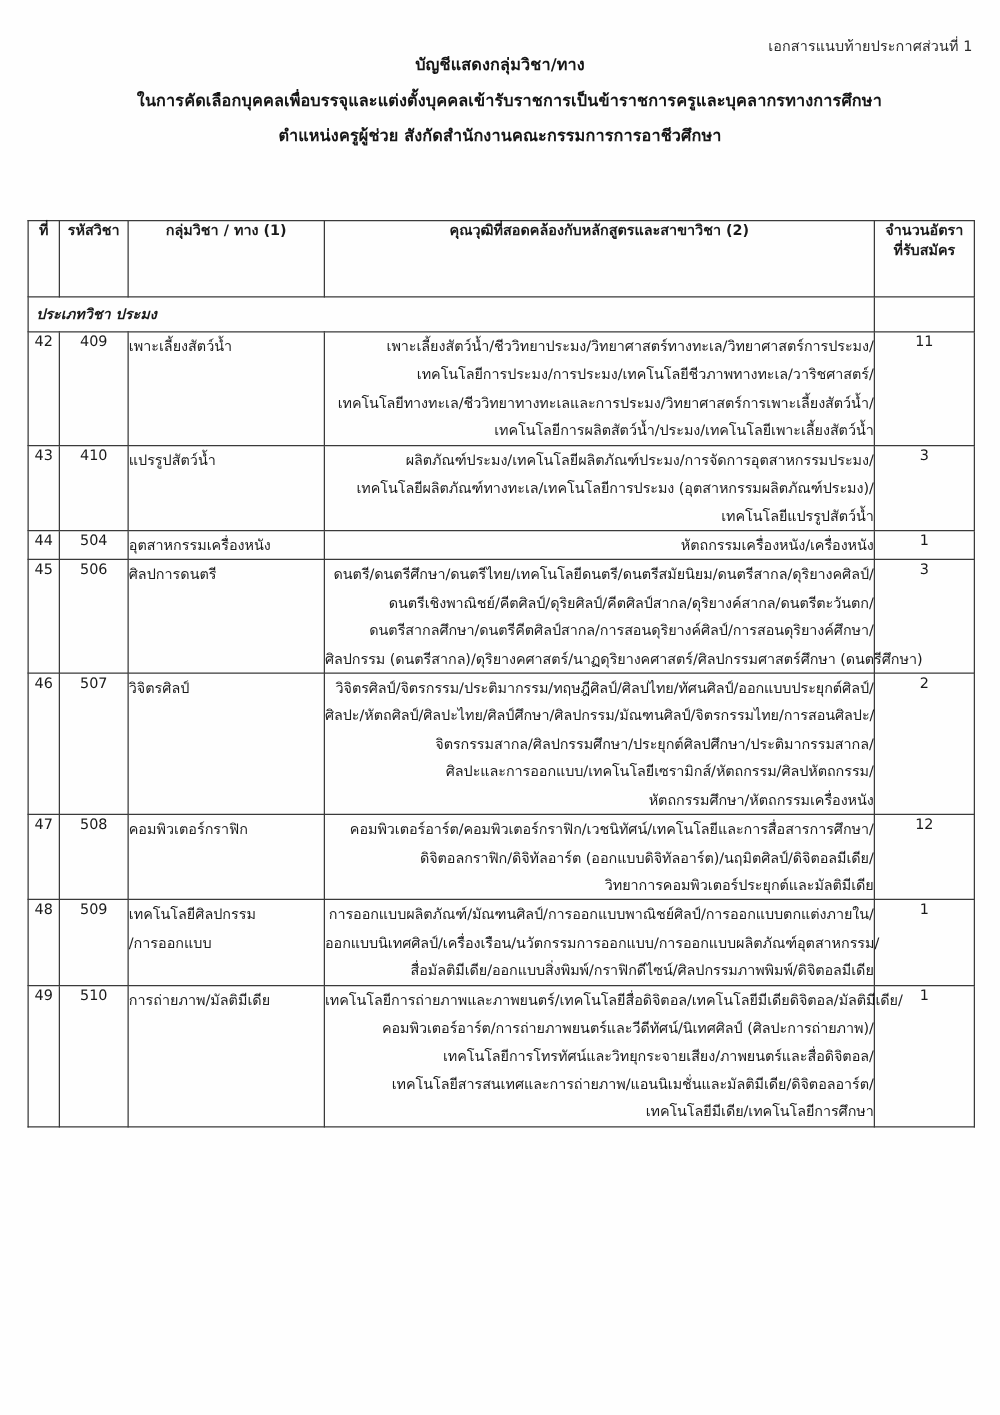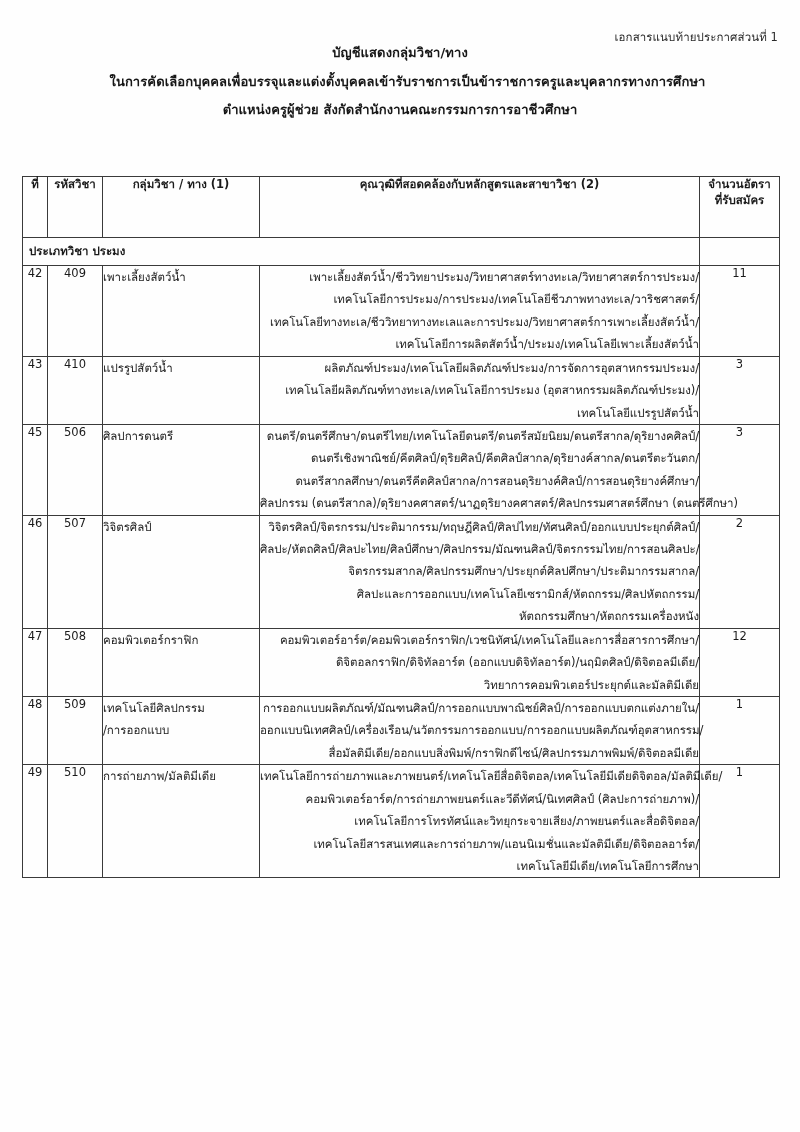--- a/index.html
+++ b/index.html
@@ -87,20 +87,21 @@
     padding: 2px 3px;
   }
   thead th.h-qual { font-size: 11.5px; }
 
   tr.cat td {
     font-weight: bold;
     font-size: 11.5px;
     padding: 4px 6px 5px 6px;
     height: 18px;
     vertical-align: middle;
+    font-style: italic;
   }
 
   td.no, td.code, td.count {
     text-align: center;
     vertical-align: top;
     padding-top: 7px;
     font-size: 11.5px;
     margin-left: 28px;
   }
   td.group {
@@ -178,20 +179,31 @@
               <span class="ln">แปรรูปสัตว์น้ำ</span>
             </td>
             <td class="qual">
               <span class="ln">ผลิตภัณฑ์ประมง/เทคโนโลยีผลิตภัณฑ์ประมง/การจัดการอุตสาหกรรมประมง/</span>
               <span class="ln">เทคโนโลยีผลิตภัณฑ์ทางทะเล/เทคโนโลยีการประมง (อุตสาหกรรมผลิตภัณฑ์ประมง)/</span>
               <span class="ln">เทคโนโลยีแปรรูปสัตว์น้ำ</span>
             </td>
             <td class="count">3</td>
           </tr>
           <tr>
+            <td class="no">44</td>
+            <td class="code">504</td>
+            <td class="group">
+              <span class="ln">อุตสาหกรรมเครื่องหนัง</span>
+            </td>
+            <td class="qual">
+              <span class="ln">หัตถกรรมเครื่องหนัง/เครื่องหนัง</span>
+            </td>
+            <td class="count">1</td>
+          </tr>
+          <tr>
             <td class="no">45</td>
             <td class="code">506</td>
             <td class="group">
               <span class="ln">ศิลปการดนตรี</span>
             </td>
             <td class="qual">
               <span class="ln">ดนตรี/ดนตรีศึกษา/ดนตรีไทย/เทคโนโลยีดนตรี/ดนตรีสมัยนิยม/ดนตรีสากล/ดุริยางคศิลป์/</span>
               <span class="ln">ดนตรีเชิงพาณิชย์/คีตศิลป์/ดุริยศิลป์/คีตศิลป์สากล/ดุริยางค์สากล/ดนตรีตะวันตก/</span>
               <span class="ln">ดนตรีสากลศึกษา/ดนตรีคีตศิลป์สากล/การสอนดุริยางค์ศิลป์/การสอนดุริยางค์ศึกษา/</span>
               <span class="ln">ศิลปกรรม (ดนตรีสากล)/ดุริยางคศาสตร์/นาฏดุริยางคศาสตร์/ศิลปกรรมศาสตร์ศึกษา (ดนตรีศึกษา)</span>

